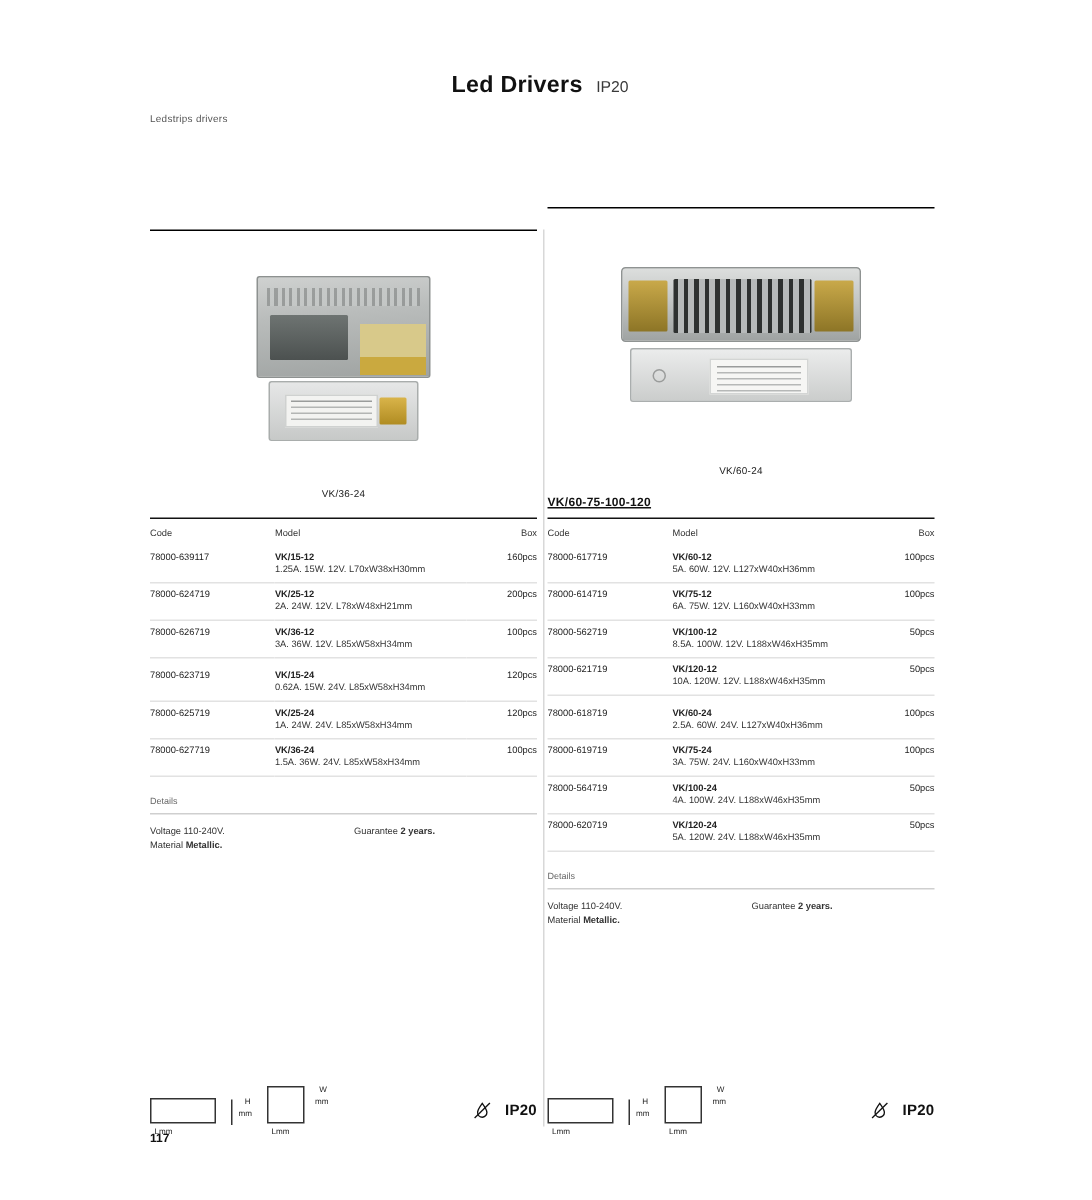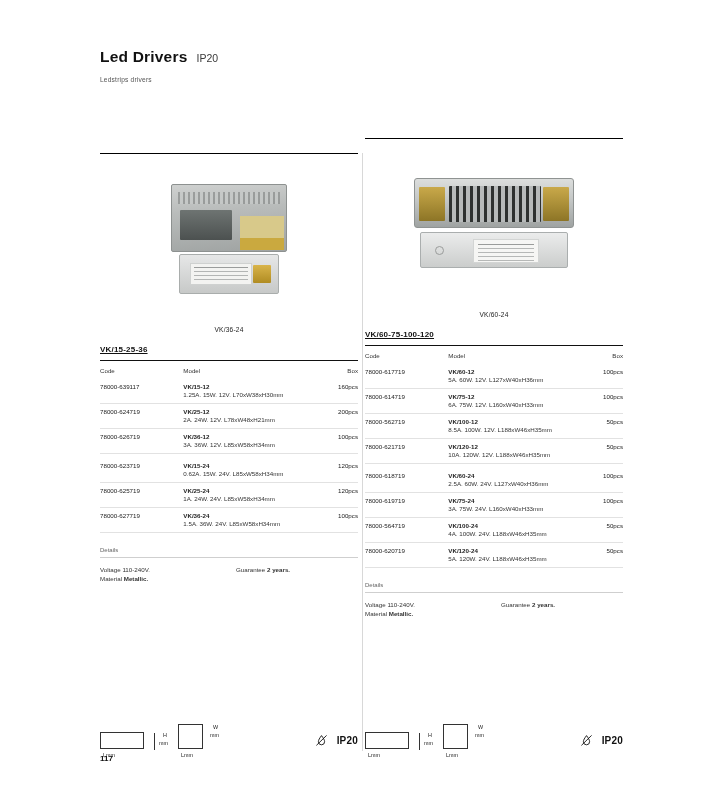--- a/index.html
+++ b/index.html
@@ -22,20 +22,21 @@
   
   .header {
     position: absolute;
     left: 100px; top: 48px;
     width: 520px;
   }
   .title-row {
     display: flex;
     align-items: baseline;
     gap: 9px;
+    justify-content: center;
   }
   .title {
     font-size: 15.5px;
     font-weight: bold;
     letter-spacing: 0.2px;
     color: #111;
   }
   .title-sub {
     font-size: 10.5px;
     font-weight: normal;
@@ -327,21 +328,20 @@
       <div class="psu1">
         <div class="top"></div>
         <div class="bot">
           <div class="lbl"></div>
           <div class="term"></div>
         </div>
       </div>
     </div>
     <div class="caption">VK/36-24</div>
 
-    <div class="series">VK/15-25-36</div>
     <div class="tbl-rule"></div>
 
     <table class="specs">
       <thead>
         <tr>
           <th class="c-code">Code</th>
           <th class="c-model">Model</th>
           <th class="c-box">Box</th>
         </tr>
       </thead>

